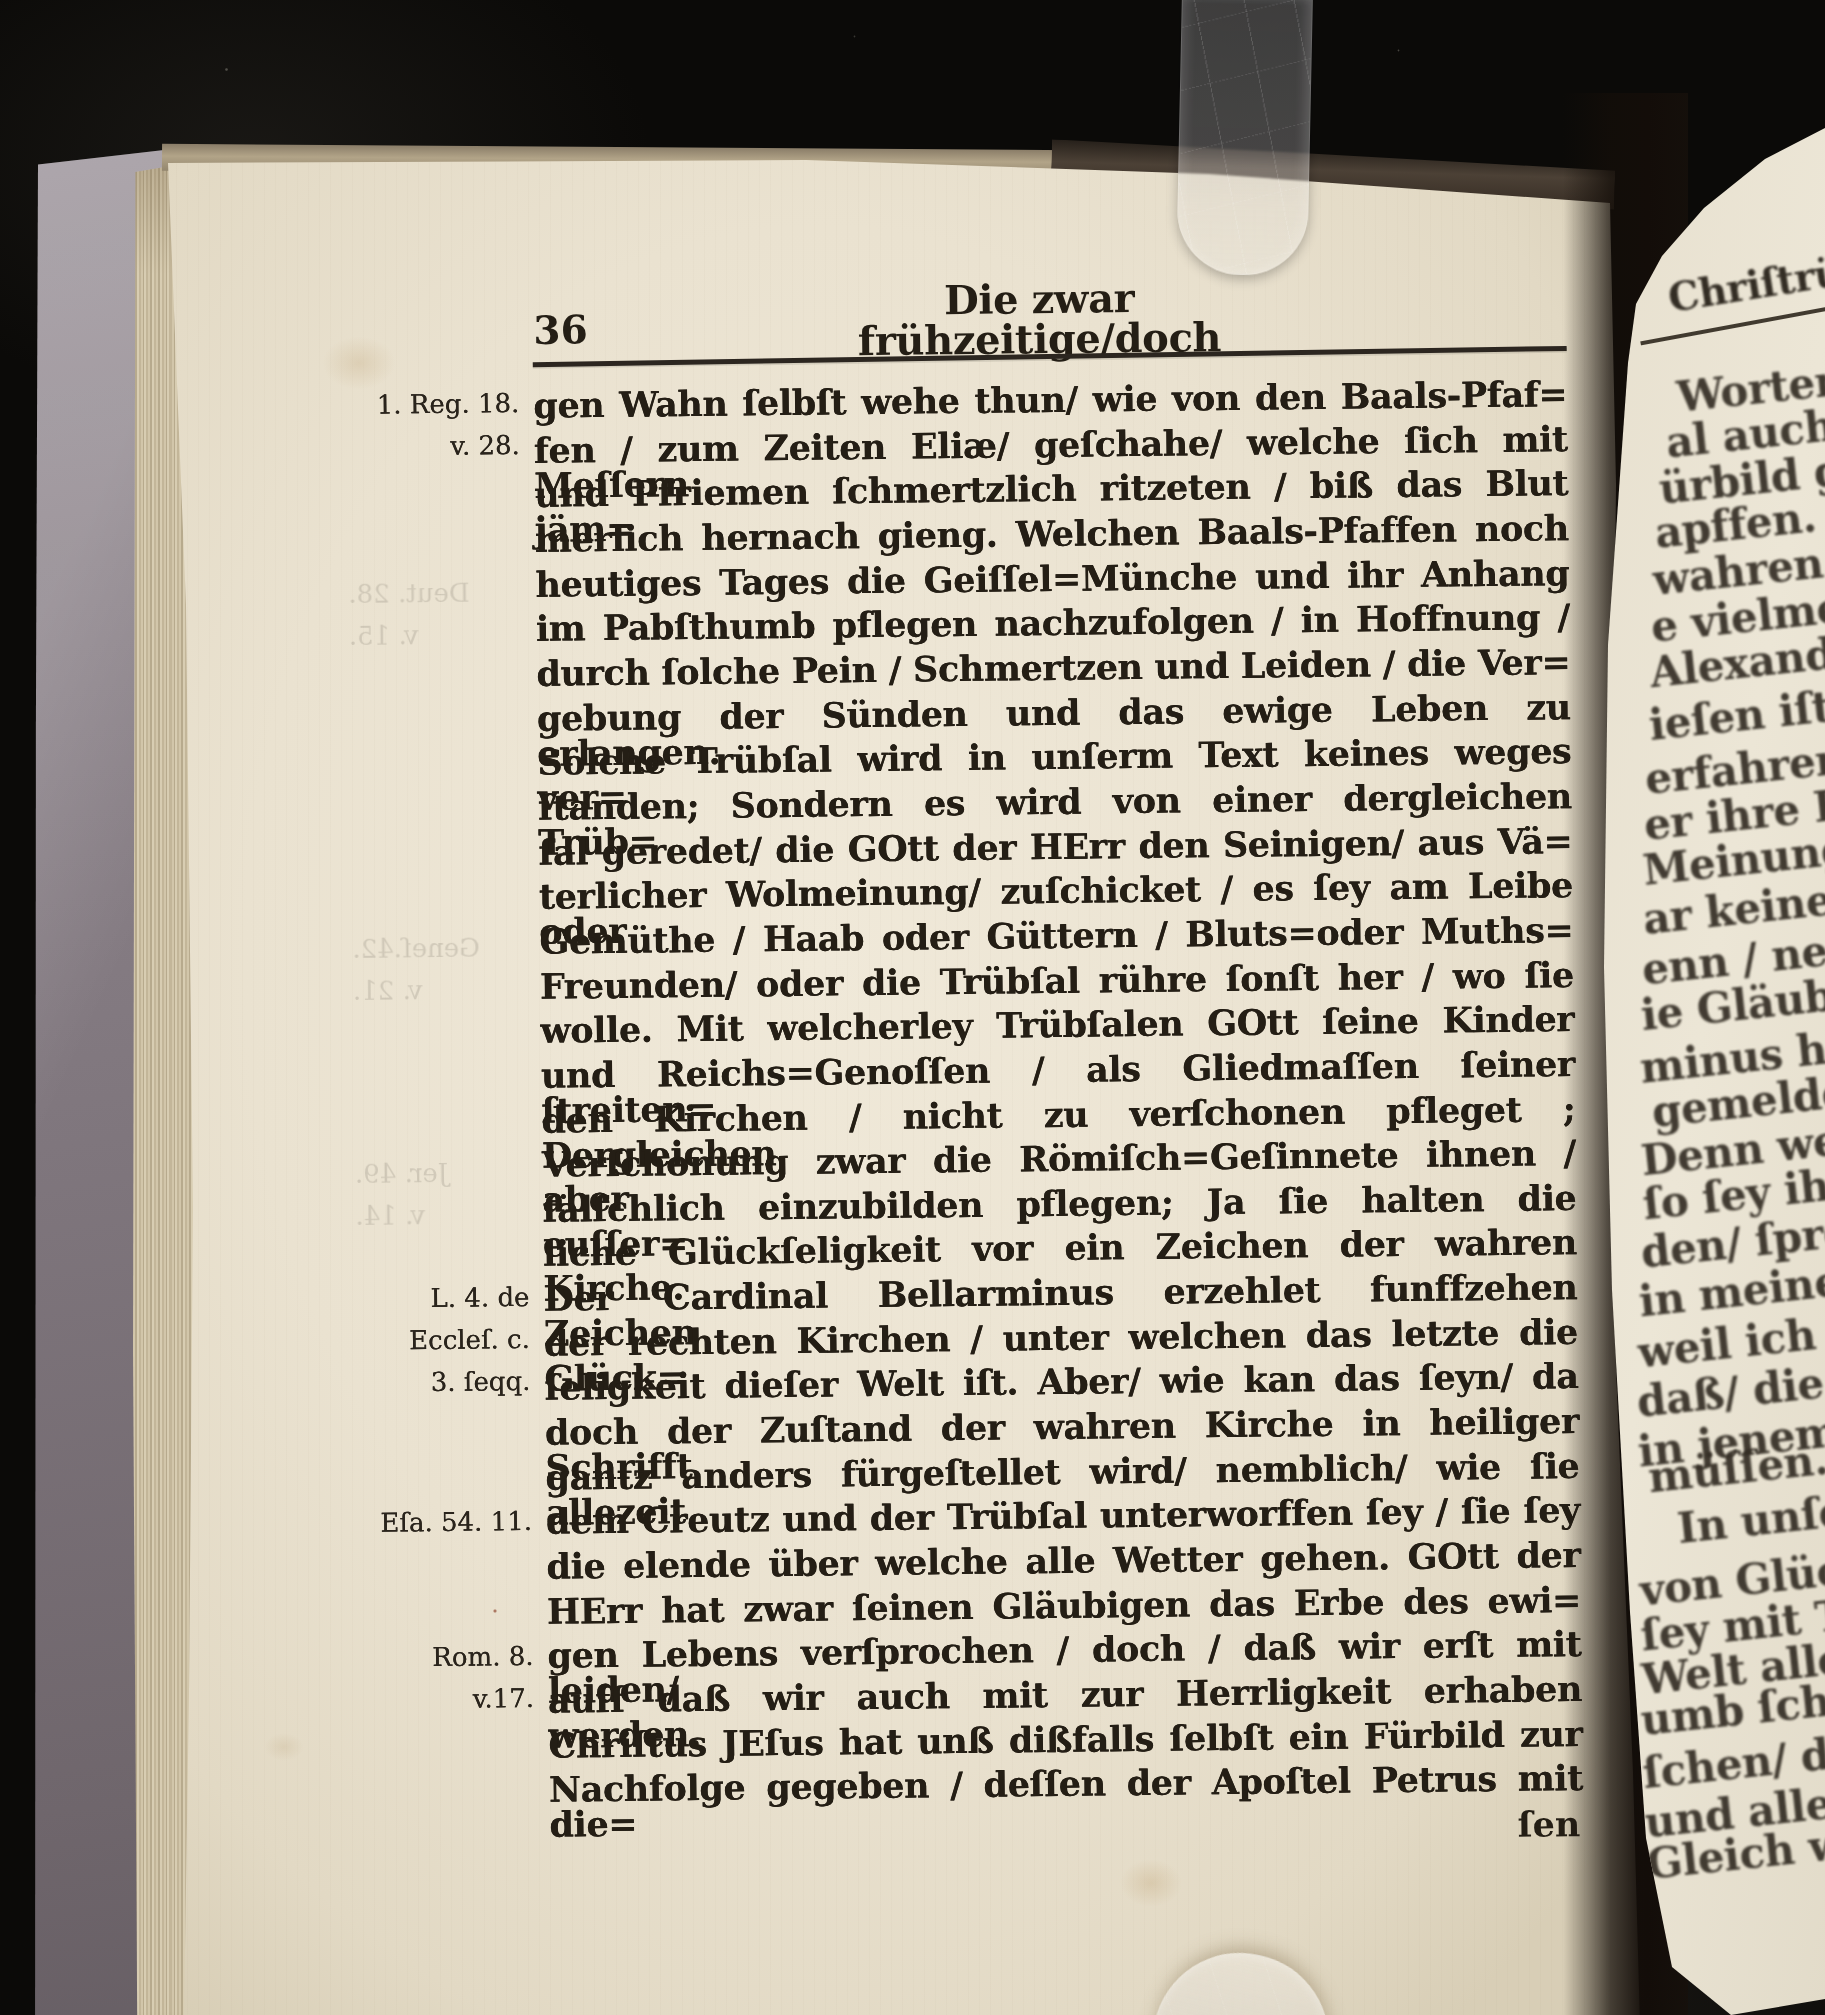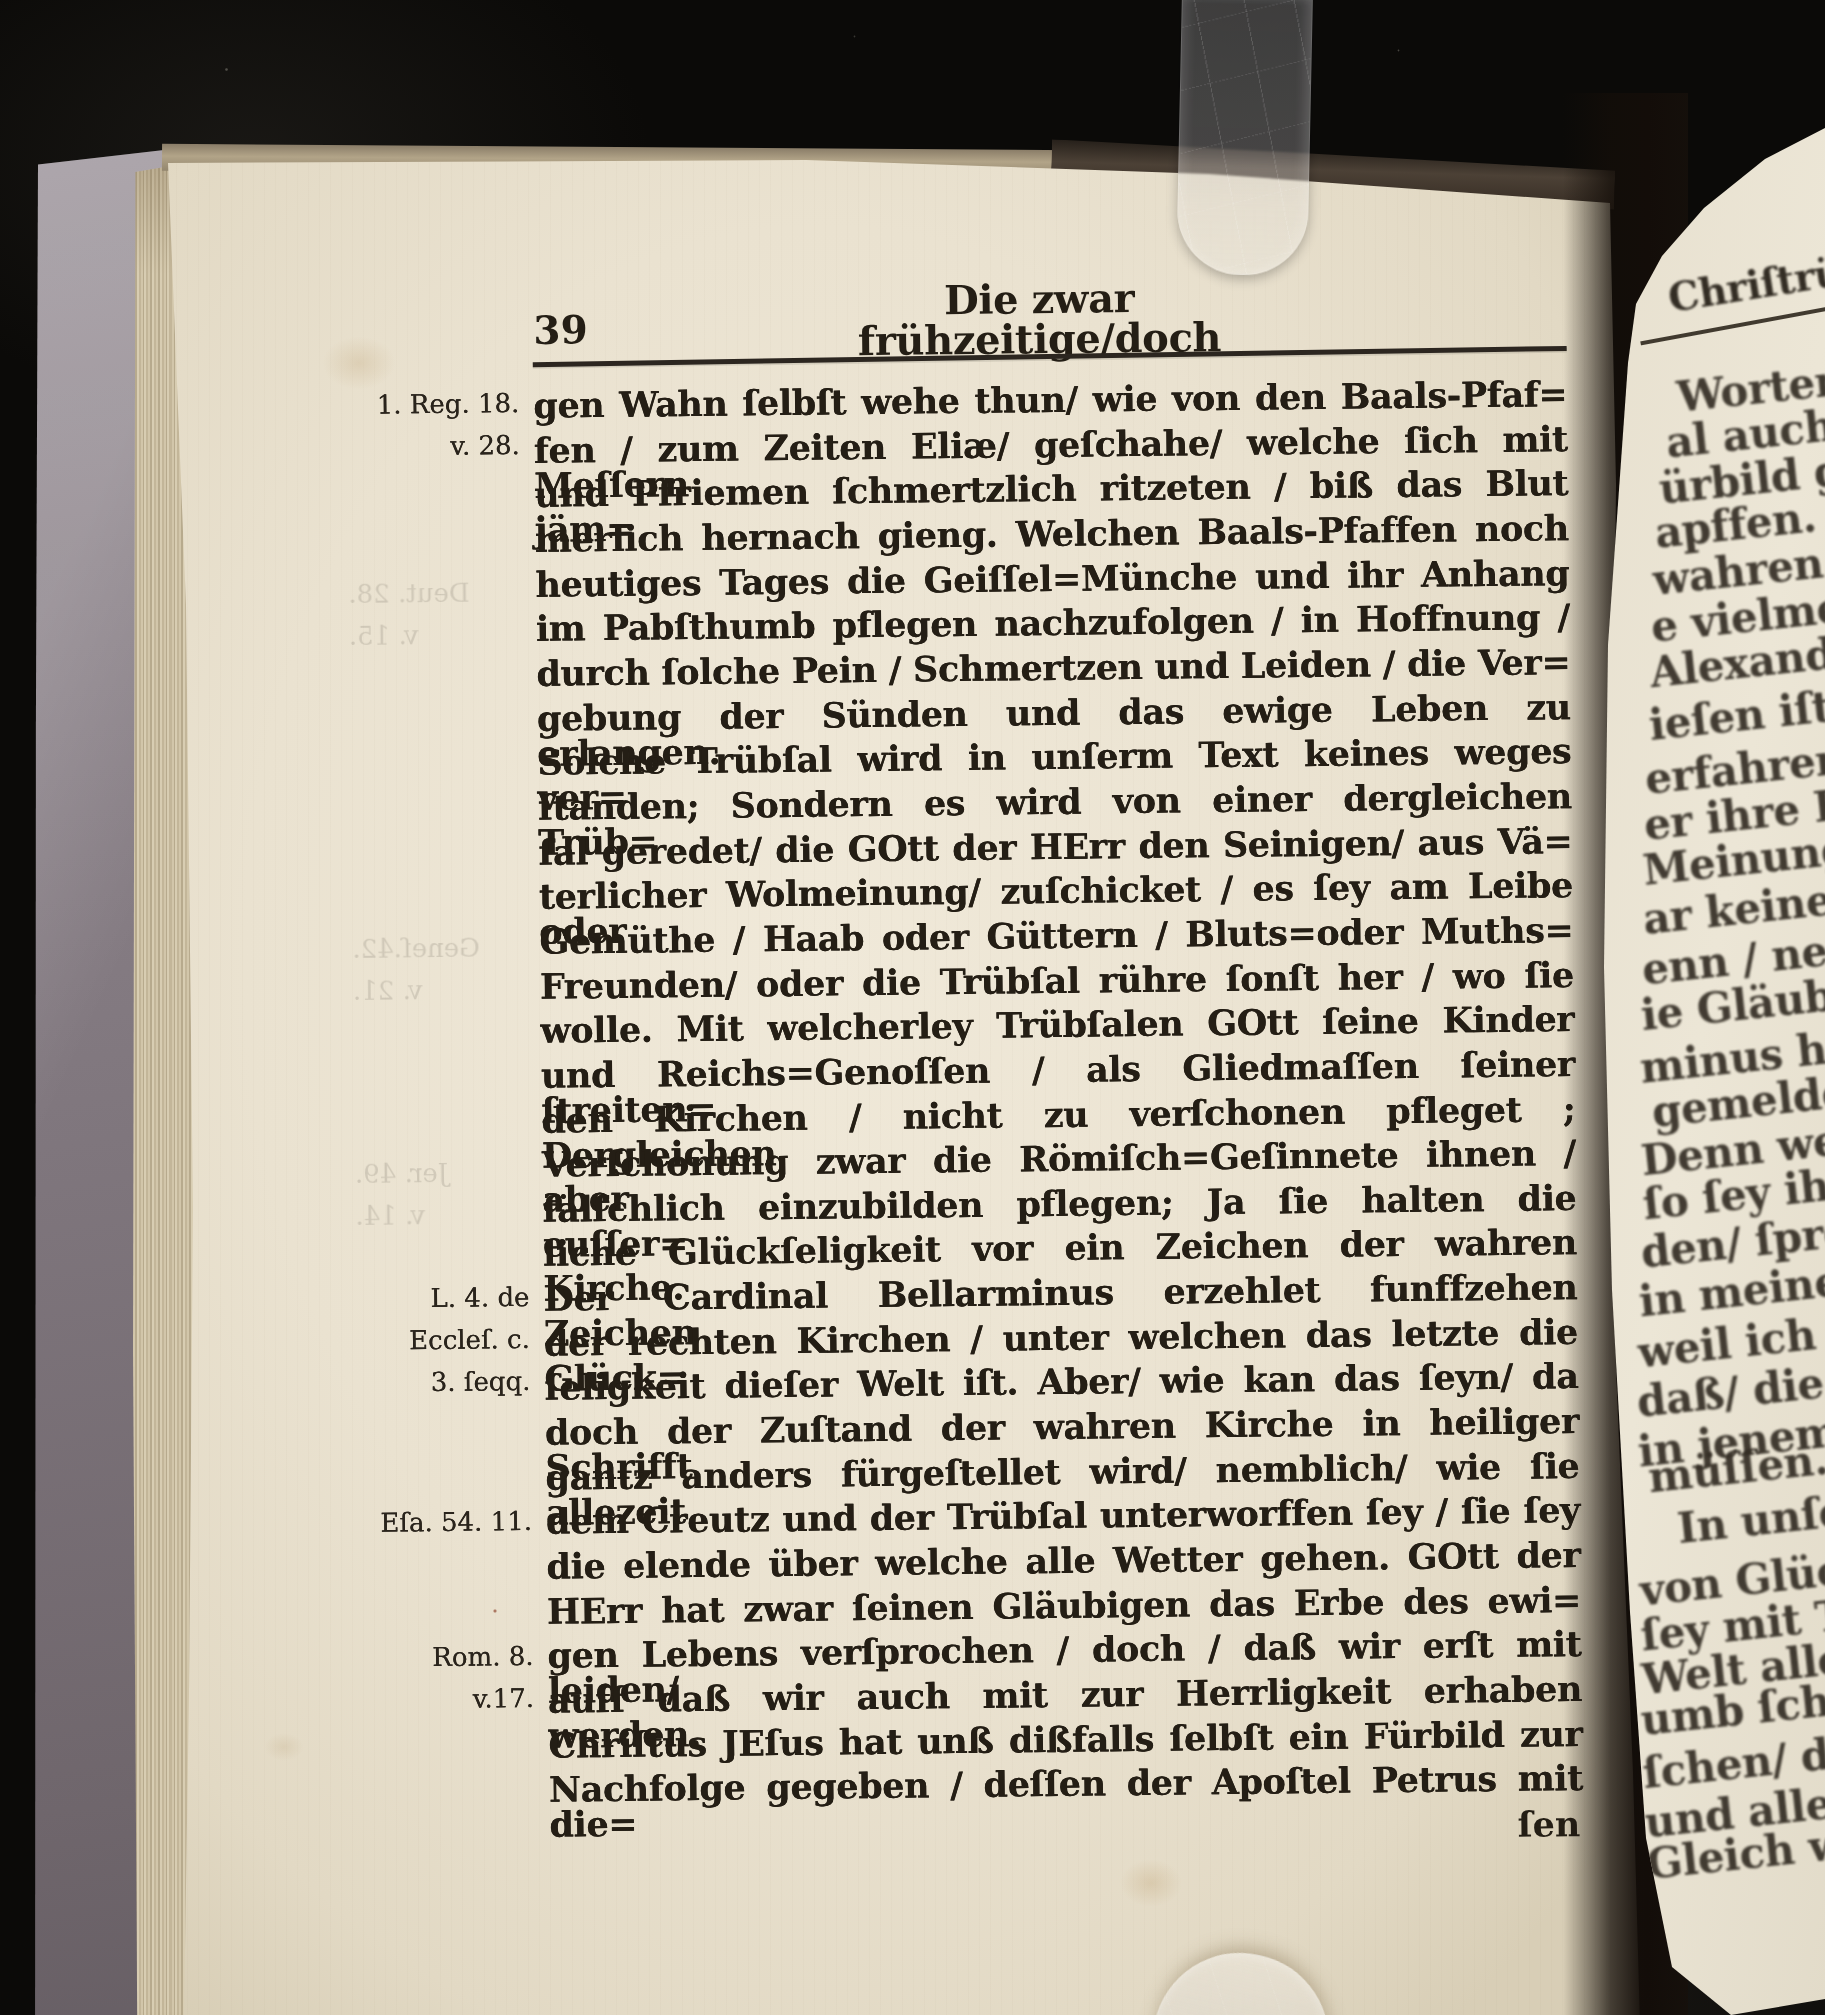--- a/index.html
+++ b/index.html
@@ -122,21 +122,21 @@
   <div class="lint"></div>
 
   <div class="endpaper"></div>
   <div class="page-edges"></div>
   <div class="band-top-tan"></div>
   <div class="band-top-dark"></div>
 
   <div class="leftpage"></div>
 
   <div class="page-content">
-    <div class="pagenum">39</div>
+    <div class="pagenum">36</div>
     <div class="runtitle">Die zwar frühzeitige/doch</div>
     <div class="hrule"></div>
 
     <div class="mnote" style="top:382px">
       <div>1. Reg. 18.</div>
       <div>v. 28.</div>
     </div>
     <div class="mnote ghost" style="top:571px">
       <div>Deut. 28.</div>
       <div>v. 15.</div>

